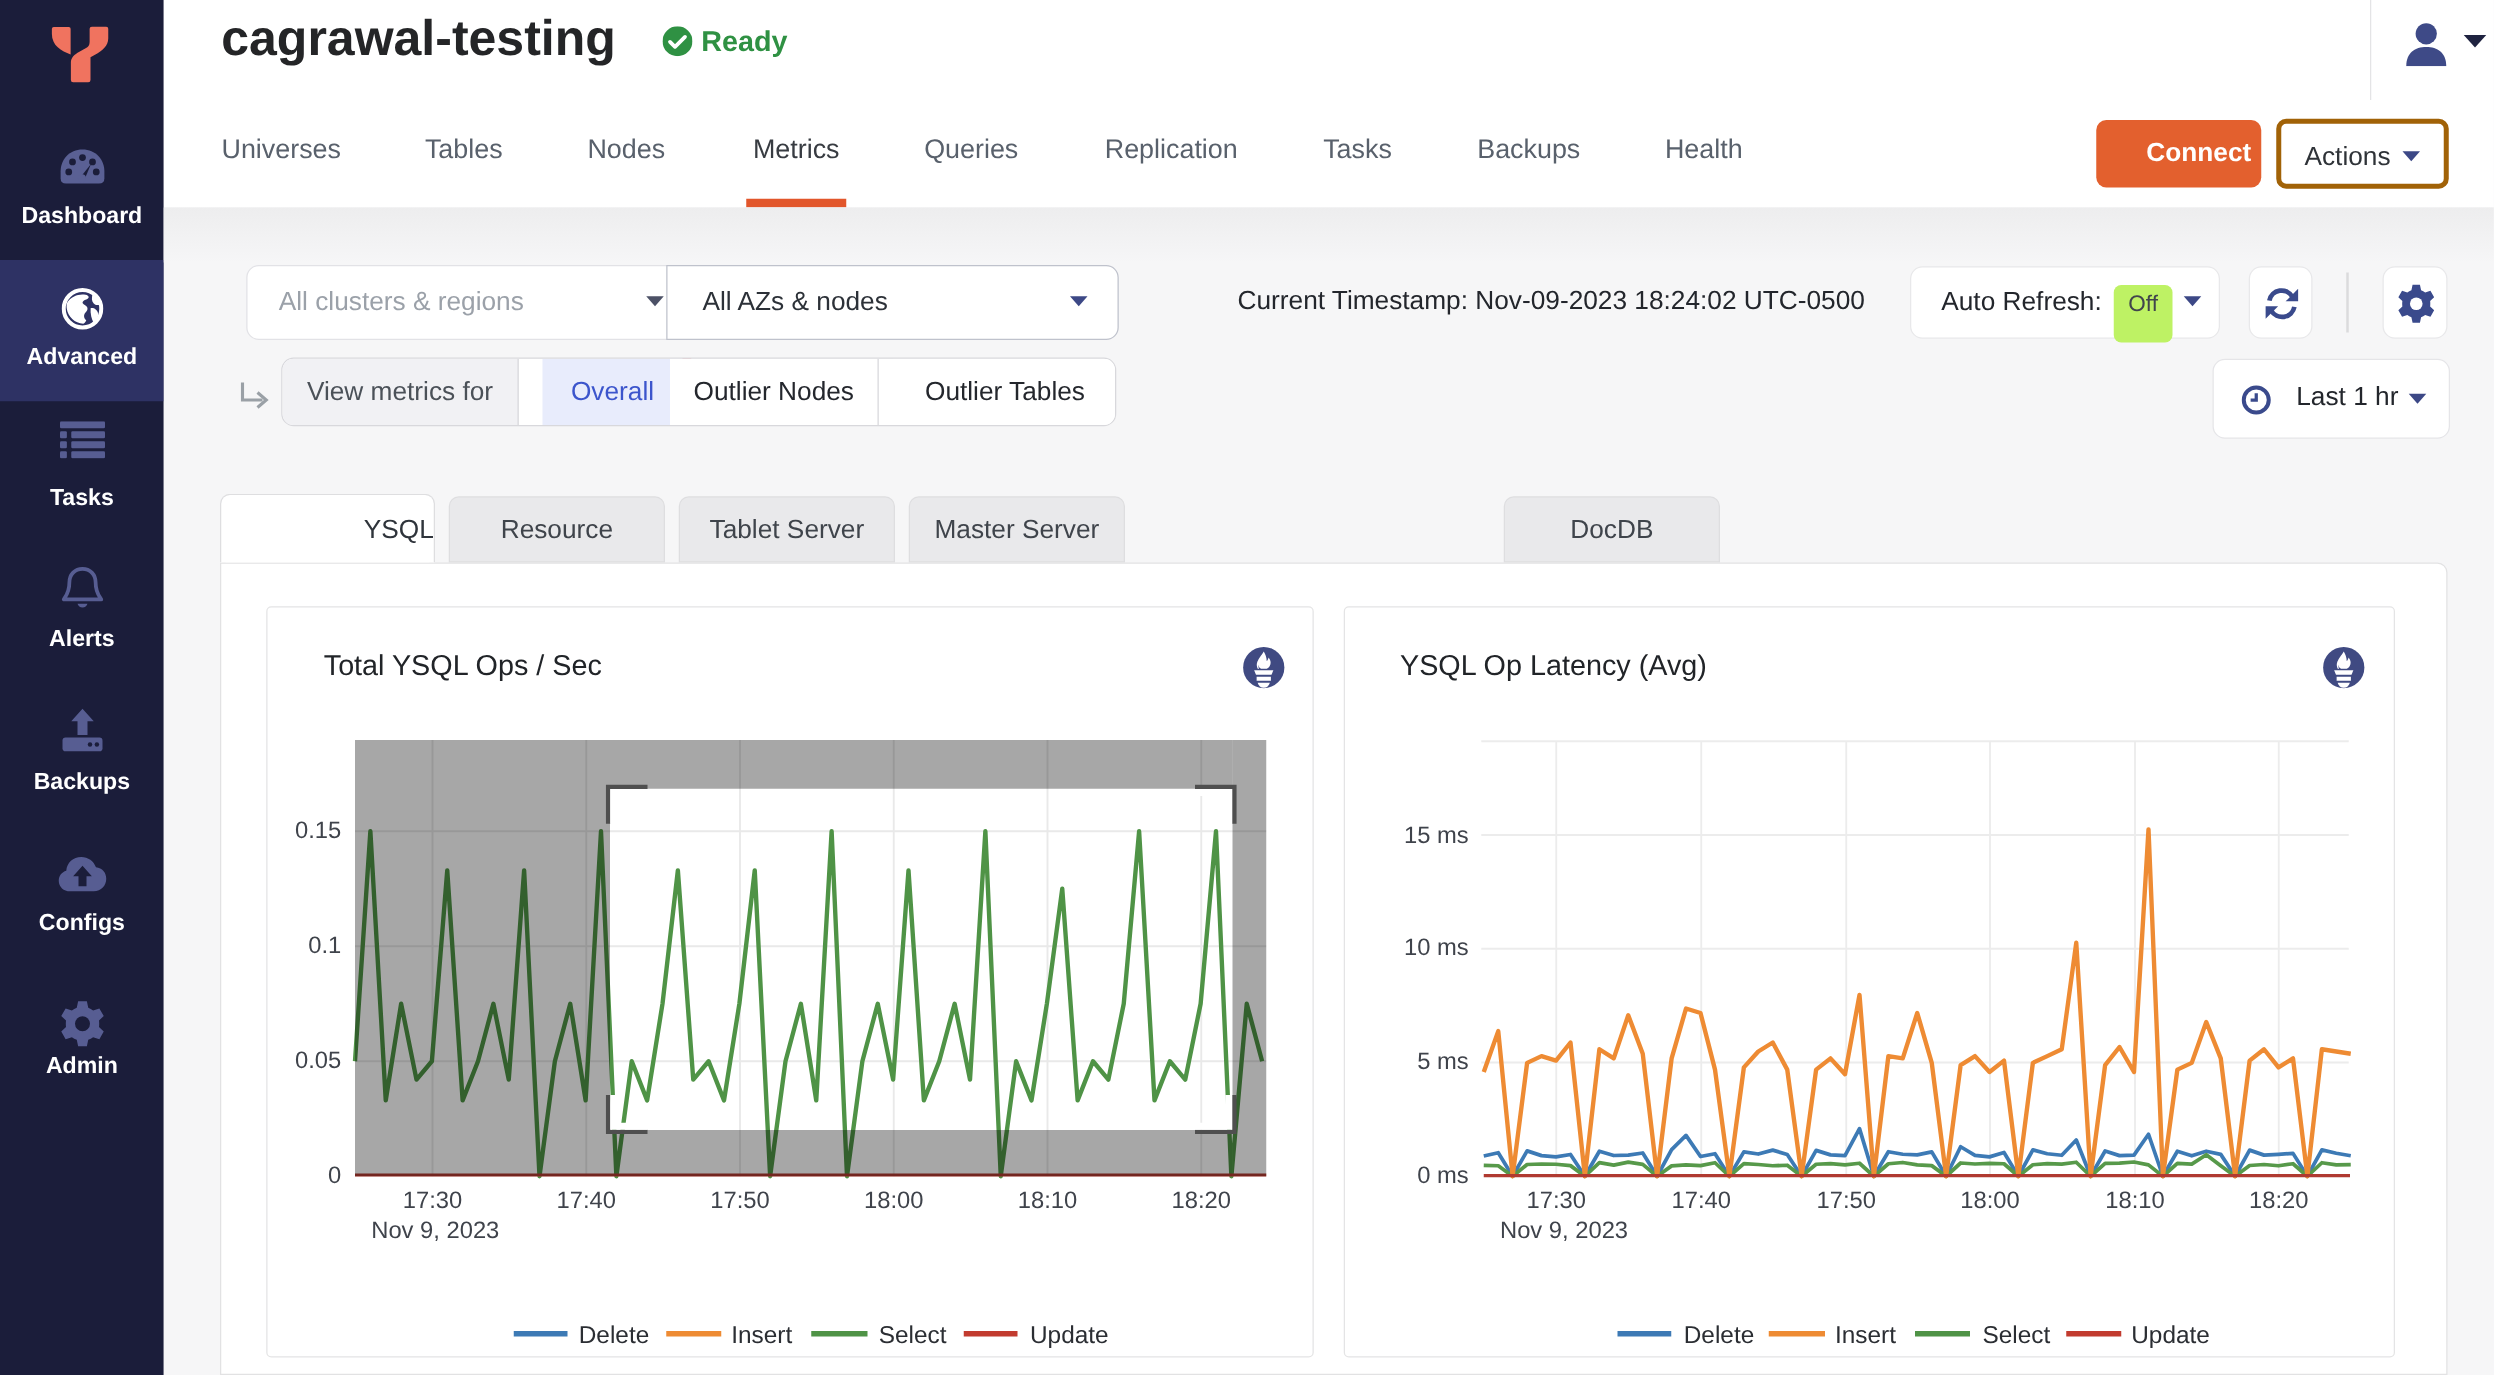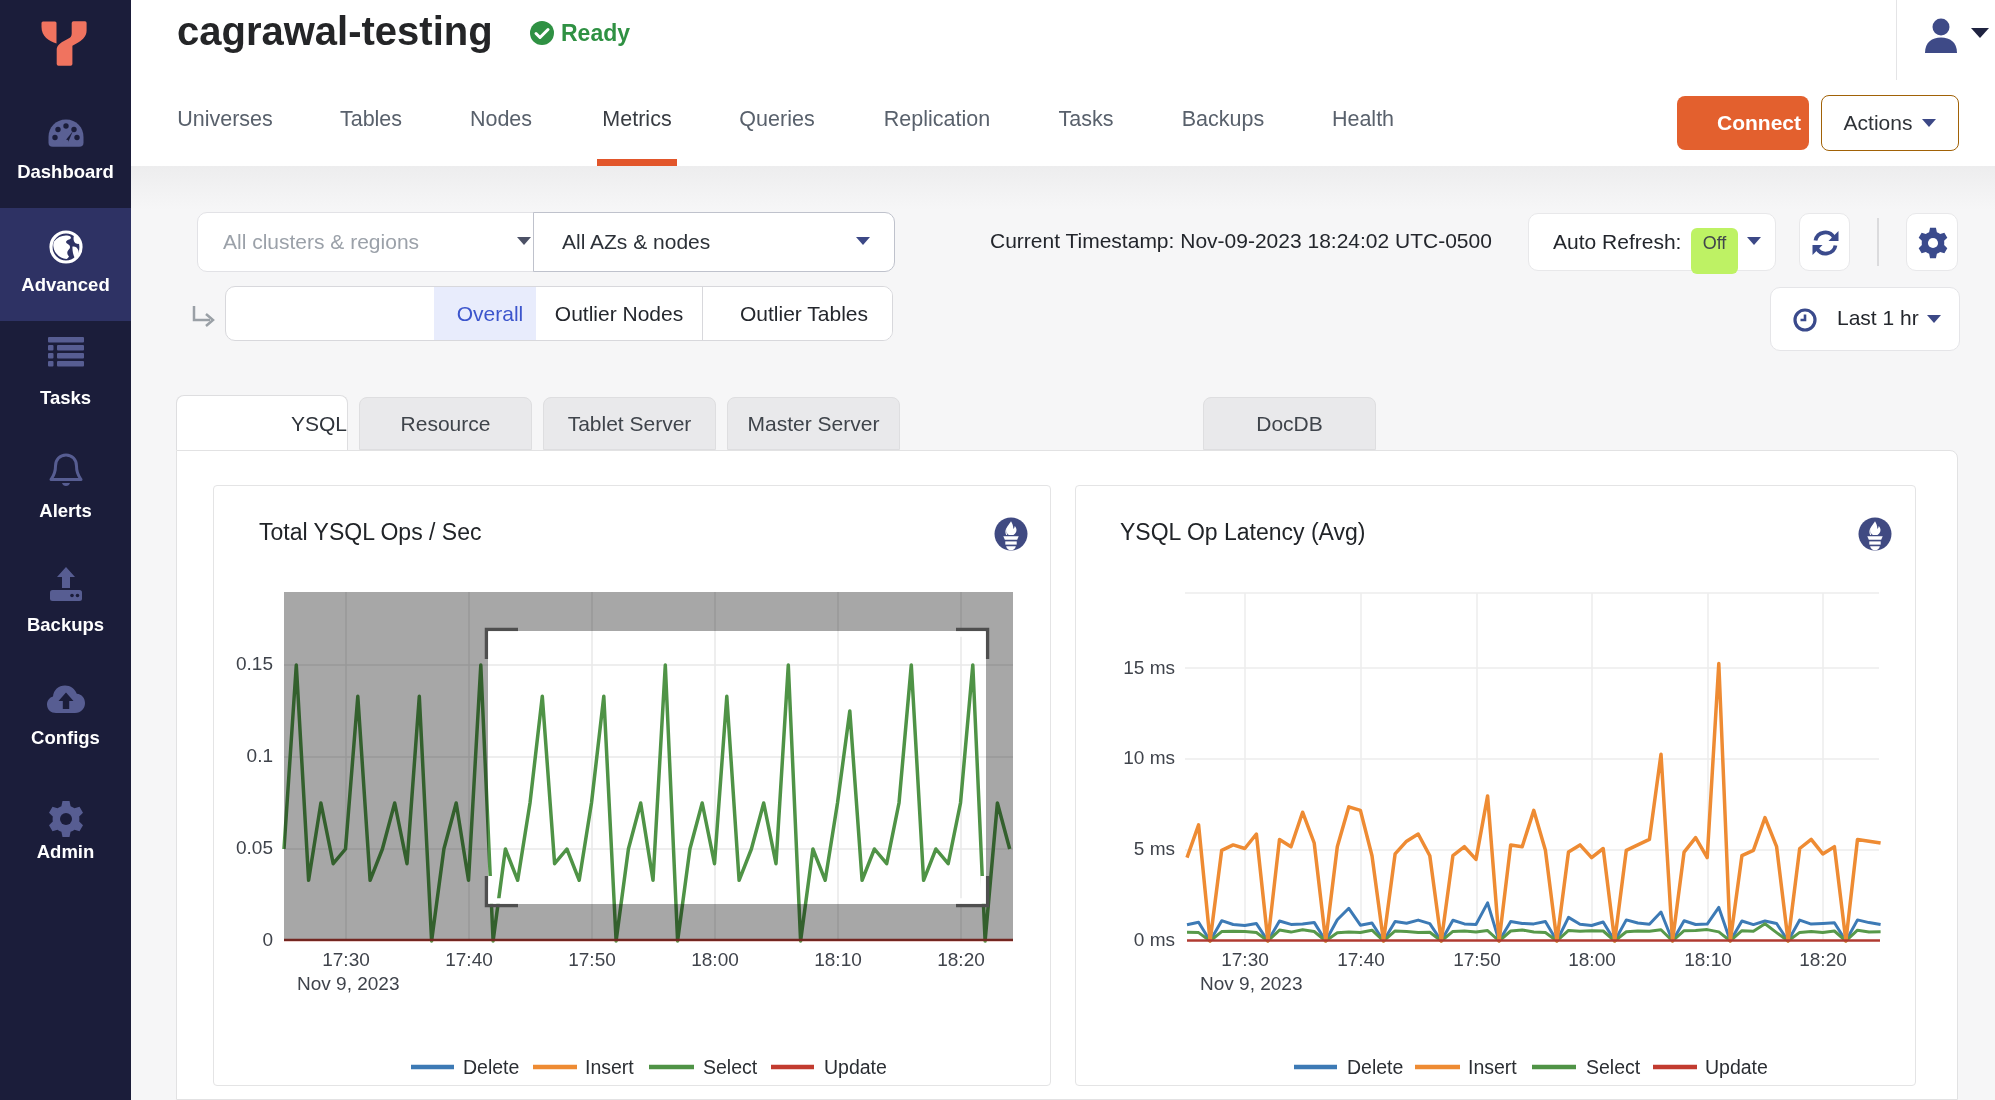--- a/index.html
+++ b/index.html
@@ -5,21 +5,21 @@
 * { margin:0; padding:0; box-sizing:border-box; }
 html,body { width:1995px; height:1100px; font-family:"Liberation Sans", sans-serif; background:#f6f6f7; overflow:hidden; }
 #sidebar { position:absolute; left:0; top:0; width:131px; height:1100px; background:#1b1d3a; }
 .navitem { position:absolute; left:0; width:131px; height:113px; text-align:center; }
 .navitem.active { background:#2e3264; }
 .navitem .lbl { position:absolute; left:0; width:131px; top:66px; color:#fff; font-size:18.5px; font-weight:700; }
 .navitem svg { position:absolute; left:50%; transform:translateX(-50%); top:22px; }
 #header { position:absolute; left:131px; top:0; width:1864px; height:166px; background:#fff; }
 .toptab { position:absolute; top:107px; font-size:21.5px; color:#59616c; transform:translateX(-50%); white-space:nowrap; }
 .btn-connect { position:absolute; left:1546px; top:96px; width:132px; height:54px; background:#e3602e; color:#fff; border-radius:8px; font-size:21px; font-weight:700; text-align:center; line-height:54px;padding-left:32px; }
-.btn-actions { position:absolute; left:1690px; top:95px; width:138px; height:56px; background:#fff; border:1px solid #a16207; border-radius:8px; font-size:21px; color:#2f3338; text-align:center; line-height:54px; }
+.btn-actions { position:absolute; left:1690px; top:95px; width:138px; height:56px; background:#fff; border:4px solid #a16207; border-radius:8px; font-size:21px; color:#2f3338; text-align:center; line-height:54px; }
 .caret { display:inline-block; width:0; height:0; border-left:7px solid transparent; border-right:7px solid transparent; border-top:8px solid #3c4886; vertical-align:middle; margin-left:10px; margin-top:-2px;}
 #content { position:absolute; left:131px; top:166px; width:1864px; height:934px; background:#f6f6f7; }
 #content::before { content:''; position:absolute; left:0; top:0; width:100%; height:44px; background:linear-gradient(#ededee, #f6f6f7); }
 .ctl { position:absolute; background:#fff; border:1px solid #e2e2e6; }
 .seg { position:absolute; top:0; height:100%; font-size:21px; text-align:center; }
 .tabstrip-tab { position:absolute; top:231px; height:53px; background:#e9e9eb; border:1px solid #dedee0; border-radius:8px 8px 0 0; font-size:21px; color:#3f444b; text-align:center; line-height:51px; white-space:nowrap; }
 #bigpanel { position:absolute; left:45px; top:284px; width:1782px; height:650px; background:#fff; border:1px solid #e2e2e3; border-radius:0 8px 0 0; }
 .card { position:absolute; top:319px; height:601px; background:#fff; border:1px solid #e4e4e5; border-radius:4px; z-index:2; }
 .cardtitle { position:absolute; top:33px; font-size:23px; color:#212428; }
 </style>
@@ -153,20 +153,21 @@
       <path d="M15.5 1 L22.5 1 L23.6 6.2 C25 6.7 26.3 7.4 27.5 8.3 L32.5 6.7 L36 12.8 L32.2 16.4 C32.4 17.9 32.4 20 32.2 21.5 L36 25.2 L32.5 31.3 L27.5 29.7 C26.3 30.6 25 31.3 23.6 31.8 L22.5 37 L15.5 37 L14.4 31.8 C13 31.3 11.7 30.6 10.5 29.7 L5.5 31.3 L2 25.2 L5.8 21.5 C5.6 20 5.6 17.9 5.8 16.4 L2 12.8 L5.5 6.7 L10.5 8.3 C11.7 7.4 13 6.7 14.4 6.2 Z" fill="#3a4a8c"></path>
       <circle cx="19" cy="19" r="6" fill="#fff"></circle>
     </svg>
   </div>
 
   <svg width="26" height="26" viewBox="0 0 26 26" style="position:absolute;left:59px;top:138px">
     <path d="M4 2 L4 16 L20 16" fill="none" stroke="#9aa0a6" stroke-width="2.5"></path>
     <path d="M16 10 L23 16 L16 22" fill="none" stroke="#9aa0a6" stroke-width="2.5"></path>
   </svg>
   <div style="position:absolute;left:94px;top:120px;width:668px;height:55px;background:#fff;border:1px solid #d8d8dc;border-radius:10px;overflow:hidden;">
+    <div class="seg" style="left:0;width:189px;background:#f1f1f4;color:#4b5158;line-height:53px;border-right:1px solid #d8d8dc;">View metrics for</div>
     <div class="seg" style="left:190px;width:119px;background:#e8ecfc;color:#3c55cc;line-height:53px;border-right:7px solid #b91c1c;margin-left:18px;">Overall</div>
     <div class="seg" style="left:310px;width:167px;background:#fff;color:#24272d;line-height:53px;border-right:1px solid #d8d8dc;">Outlier Nodes</div>
     <div class="seg" style="left:488px;width:180px;background:#fff;color:#24272d;line-height:53px;">Outlier Tables</div>
   </div>
   <div class="ctl" style="left:1639px;top:121px;width:190px;height:64px;border-radius:10px;border-color:#e5e5e8;">
     <svg width="24" height="24" viewBox="0 0 24 24" style="position:absolute;left:22px;top:20px">
       <circle cx="12" cy="12" r="10" fill="none" stroke="#3a4a8c" stroke-width="3.2"></circle>
       <path d="M12 6.5 L12 12 L7.5 12" fill="none" stroke="#3a4a8c" stroke-width="2.6"></path>
     </svg>
     <div style="position:absolute;left:66px;top:18px;font-size:21px;color:#23262c;">Last 1 hr</div>

